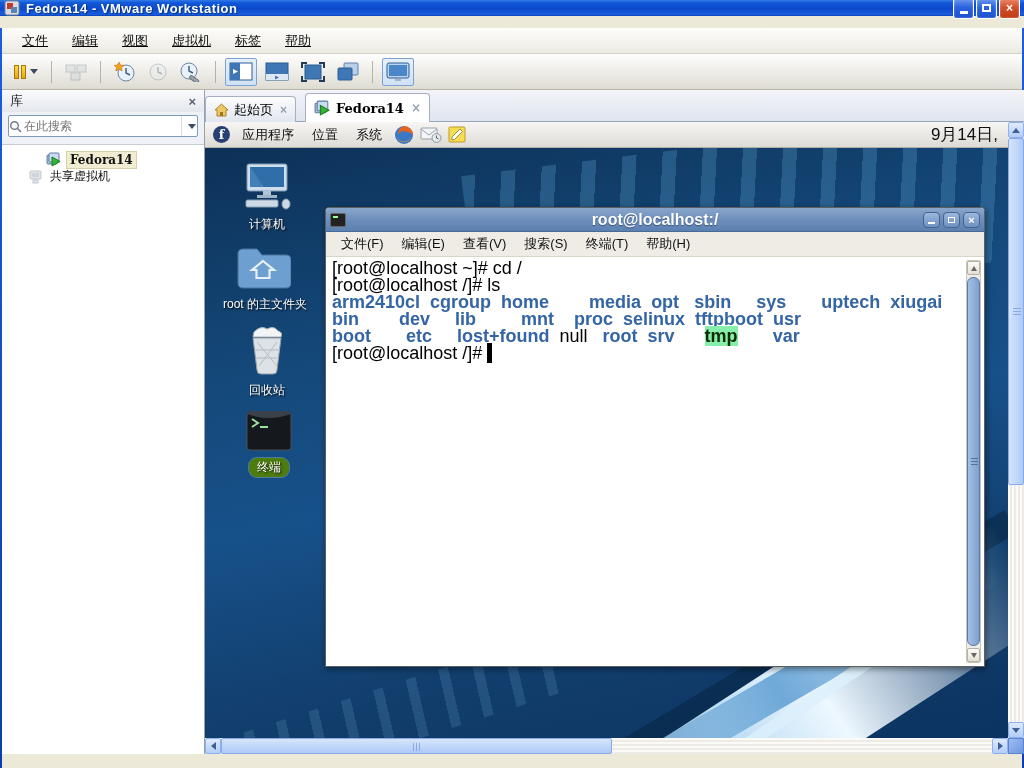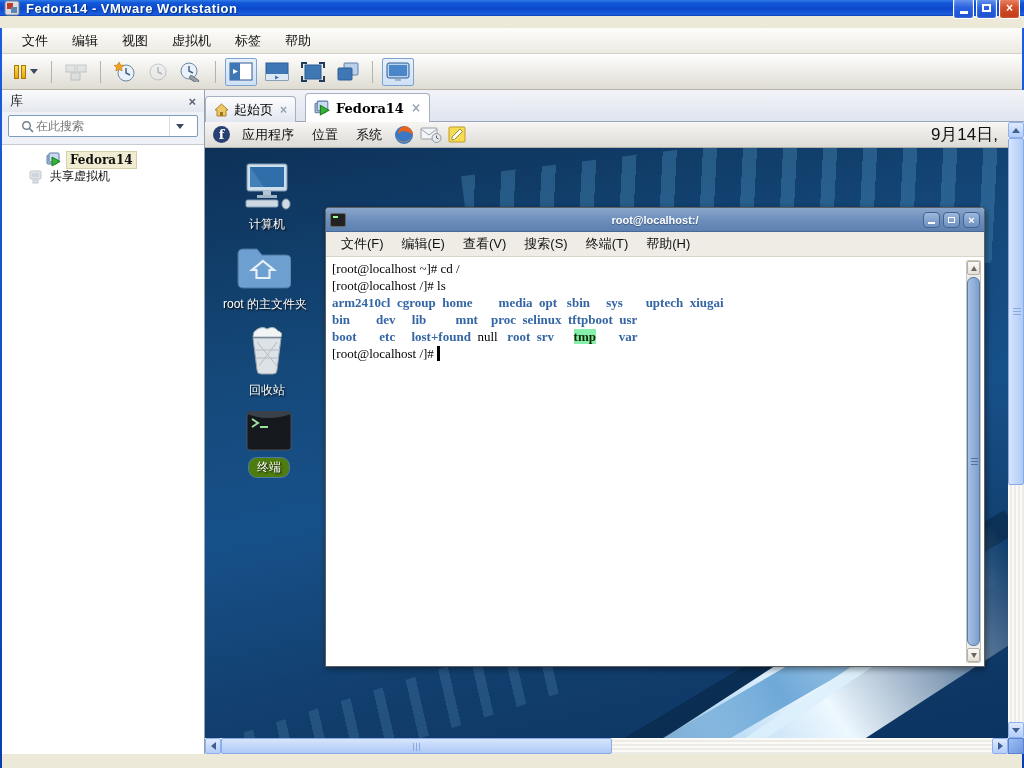--- a/index.html
+++ b/index.html
@@ -15,40 +15,40 @@
   .winbtns{margin-left:auto;display:flex;gap:2px;}
   .wbtn{width:21px;height:21px;border-radius:3px;border:1px solid #fff;
     display:flex;align-items:center;justify-content:center;color:#fff;font-weight:bold;font-size:12px;
     background:linear-gradient(180deg,#6a96ef 0%,#2b62dd 45%,#1b4fd0 100%);box-shadow:inset 0 0 2px rgba(255,255,255,.5);}
   .wbtn.close{background:linear-gradient(180deg,#ec8463 0%,#d4502a 45%,#c03a14 100%);}
   .minbar{display:block;width:8px;height:3px;background:#fff;margin-top:9px;}
   .maxbox{display:block;width:9px;height:8px;border:2px solid #fff;}
 
   .menubar{position:absolute;left:2px;top:28px;width:1020px;height:26px;
     background:linear-gradient(180deg,#fdfdfb,#eceae2);border-bottom:1px solid #d3d0c4;
-    display:flex;align-items:center;padding-left:8px;}
+    display:flex;align-items:center;padding-left:8px;text-decoration:underline;}
   .mi{padding:4px 12px;color:#111;font-size:13px;}
 
   .toolbar{position:absolute;left:2px;top:54px;width:1020px;height:36px;
     background:linear-gradient(180deg,#fefefe,#dedcd2);border-bottom:1px solid #b9b6a8;
     display:flex;align-items:center;padding-left:8px;gap:4px;}
   .tsep{width:1px;height:22px;background:#b6b3a6;margin:0 5px;}
   .tbtn{height:28px;min-width:28px;display:flex;align-items:center;justify-content:center;border:1px solid transparent;border-radius:2px;padding:0 3px;}
   .tbtn.sel{border:1px solid #7da2ce;background:linear-gradient(180deg,#e7f0fc,#cfe1f7);}
   .tbtn.dis{opacity:.45;}
   .pwrbars{display:flex;gap:2px;}
   .pwrbars i{display:block;width:5px;height:14px;background:linear-gradient(180deg,#ffd84d,#e9a512);border:1px solid #a87a00;}
   .caret-down{width:0;height:0;border-left:4px solid transparent;border-right:4px solid transparent;border-top:5px solid #3a4a63;margin-left:4px;}
 
   
   .sidebar{position:absolute;left:2px;top:90px;width:203px;height:664px;background:#eef1f7;border-right:1px solid #98a0ac;}
   .libhead{height:22px;display:flex;align-items:center;padding:0 8px;color:#222;font-size:13px;
     background:linear-gradient(180deg,#fafbfc,#e4e7ee);}
   .libclose{margin-left:auto;color:#5a6374;font-size:13px;font-weight:bold;}
-  .searchrow{margin:3px 6px;height:22px;background:#fff;border:1px solid #7f9db9;border-radius:2px;display:flex;align-items:center;padding:0 12px;}
+  .searchrow{margin:3px 6px;height:22px;background:#fff;border:1px solid #7f9db9;border-radius:2px;display:flex;align-items:center;padding:0 0;}
   .searchrow input{border:none;outline:none;flex:1;font-size:12px;color:#444;min-width:0;font-family:"Liberation Sans",sans-serif;background:transparent;}
   .sdrop{width:16px;display:flex;align-items:center;justify-content:center;border-left:1px solid #d7dfe8;height:100%;}
   .tree{position:absolute;left:0;top:54px;right:0;bottom:0;background:#fff;border-top:1px solid #c7cbd2;padding-top:6px;}
   .titem{display:flex;align-items:center;height:17px;padding-left:8px;font-size:12px;color:#111;gap:4px;}
   .titem .lbl{padding:1px 3px;}
   .titem.selvm .lbl{background:#efecd2;border:1px solid #d6d0a8;font-weight:bold;font-family:"DejaVu Serif",serif;font-size:12px;}
   .expander{width:9px;height:9px;border:1px solid #8a939e;background:#fff;position:relative;}
   .expander::after{content:"";position:absolute;left:1px;top:3px;width:5px;height:1px;background:#333;}
   .indent{width:14px;}
 
@@ -87,32 +87,32 @@
   
   .dicon{position:absolute;width:80px;text-align:center;color:#fff;font-size:12px;}
   .dicon .dlab{display:inline-block;margin-top:3px;text-shadow:1px 1px 2px #000;white-space:nowrap;}
   .dicon .pill{background:#4d7c0f;border-radius:8px;padding:1px 8px;box-shadow:0 0 0 1px rgba(255,255,255,.25);}
 
   
   .term{position:absolute;left:120px;top:85px;width:660px;height:460px;border:1px solid #5f5f5f;
     border-radius:4px 4px 0 0;box-shadow:1px 2px 6px rgba(0,0,0,.45);background:#fff;}
   .ttitle{height:24px;border-radius:3px 3px 0 0;display:flex;align-items:center;padding:0 4px;
     background:linear-gradient(180deg,#8aa6cc 0%,#6d8fbc 50%,#5c80b1 100%);border-bottom:1px solid #4a6a96;}
-  .ttext{position:absolute;left:0;right:0;text-align:center;color:#fff;font-weight:bold;font-size:11px;text-shadow:0 1px 1px #3a5578;}
+  .ttext{position:absolute;left:0;right:0;text-align:center;color:#fff;font-weight:bold;font-size:16px;text-shadow:0 1px 1px #3a5578;}
   .ticon{width:16px;height:14px;background:#222;border:1px solid #666;border-radius:2px;position:relative;z-index:2;}
   .ticon::after{content:"";position:absolute;left:2px;top:2px;width:5px;height:2px;background:#9f9;}
   .tbtns{margin-left:auto;display:flex;gap:3px;position:relative;z-index:2;}
   .tb{width:17px;height:16px;border-radius:4px;border:1px solid #42648f;display:flex;align-items:center;justify-content:center;
      background:linear-gradient(180deg,#9db8dd,#6c90bf);color:#fff;font-size:11px;font-weight:bold;}
   .tb .minbar2{width:7px;height:2px;background:#fff;margin-top:7px;}
   .tb .maxbox2{width:7px;height:6px;border:1px solid #fff;}
   .tmenu{height:25px;background:#efece5;border-bottom:1px solid #d8d4ca;display:flex;align-items:center;padding-left:6px;font-size:13px;color:#111;}
   .tmi{padding:0 9px;}
   .tbody{position:absolute;left:1px;right:1px;top:50px;bottom:1px;background:#fff;overflow:hidden;}
-  .tout{position:absolute;left:5px;top:2px;font-family:Liberation Serif, serif;font-size:13px;line-height:17px;color:#000;}
+  .tout{position:absolute;left:5px;top:2px;font-family:Liberation Sans, sans-serif;font-size:18px;line-height:17px;color:#000;}
   .tline{white-space:pre;}
   .seg-d{color:#3465a4;font-weight:bold;}
   .seg-s{background:#86efac;color:#102c03;font-weight:bold;}
   .seg-cur{background:#000;}
   
   .gsb{position:absolute;right:2px;top:2px;bottom:2px;width:15px;background:#efede7;border:1px solid #c9c5bb;border-radius:2px;}
   .gsb .btn{position:absolute;left:0;width:13px;height:14px;background:linear-gradient(180deg,#fbfaf7,#e4e1d8);border:1px solid #b5b1a5;border-radius:2px;display:flex;align-items:center;justify-content:center;}
   .gsb .up{top:0;} .gsb .dn{bottom:0;}
   .gtri-up{width:0;height:0;border-left:3px solid transparent;border-right:3px solid transparent;border-bottom:5px solid #6c675c;}
   .gtri-dn{width:0;height:0;border-left:3px solid transparent;border-right:3px solid transparent;border-top:5px solid #6c675c;}

